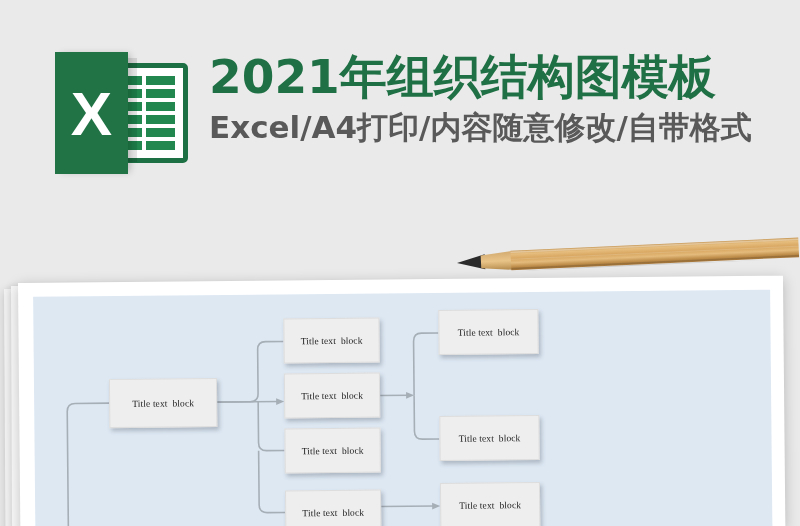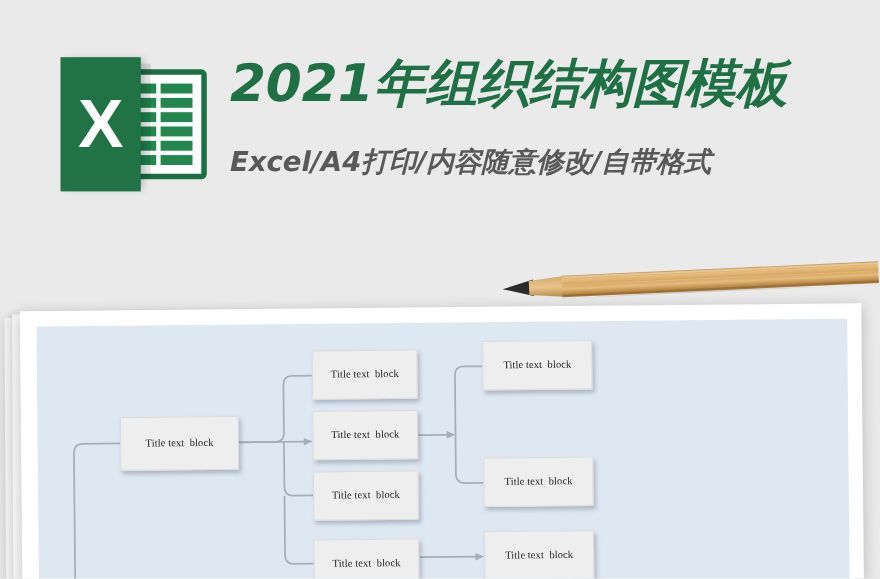--- a/index.html
+++ b/index.html
@@ -82,40 +82,38 @@
     align-items: center;
     justify-content: center;
     letter-spacing: 0;
     z-index: 4;
   }
 
   
   .banner-text {
     margin-left: 18px;
     padding-top: 0px;
-    font-style: italic;
   }
   .banner-title {
     color: #1f7044;
     font-size: 47px;
     font-weight: bold;
     line-height: 58px;
     letter-spacing: 0px;
     white-space: nowrap;
     font-family: "DejaVu Sans", "Liberation Sans", sans-serif;
   }
   .banner-sub {
     color: #595959;
-    font-size: 25px;
+    font-size: 31px;
     font-weight: bold;
     line-height: 42px;
     letter-spacing: 0px;
     white-space: nowrap;
     font-family: "DejaVu Sans", "Liberation Sans", sans-serif;
-    margin-top: 20px;
   }
 
   
   #pencil {
     position: absolute;
     left: 455px;
     top: 252px;
     width: 345px;
     height: 22px;
     transform: rotate(-2.6deg);

